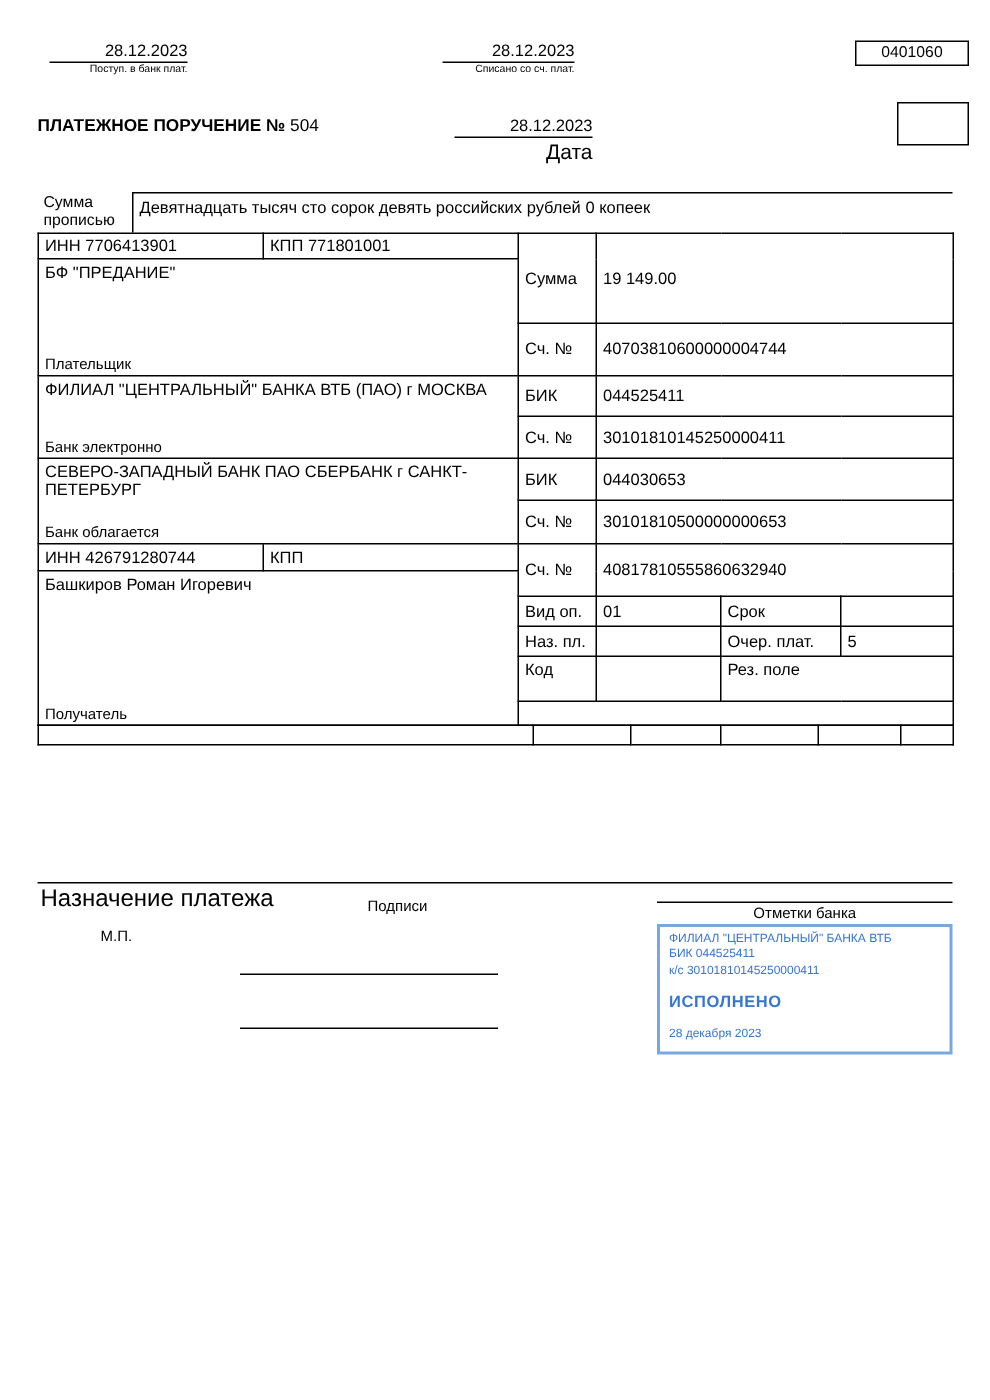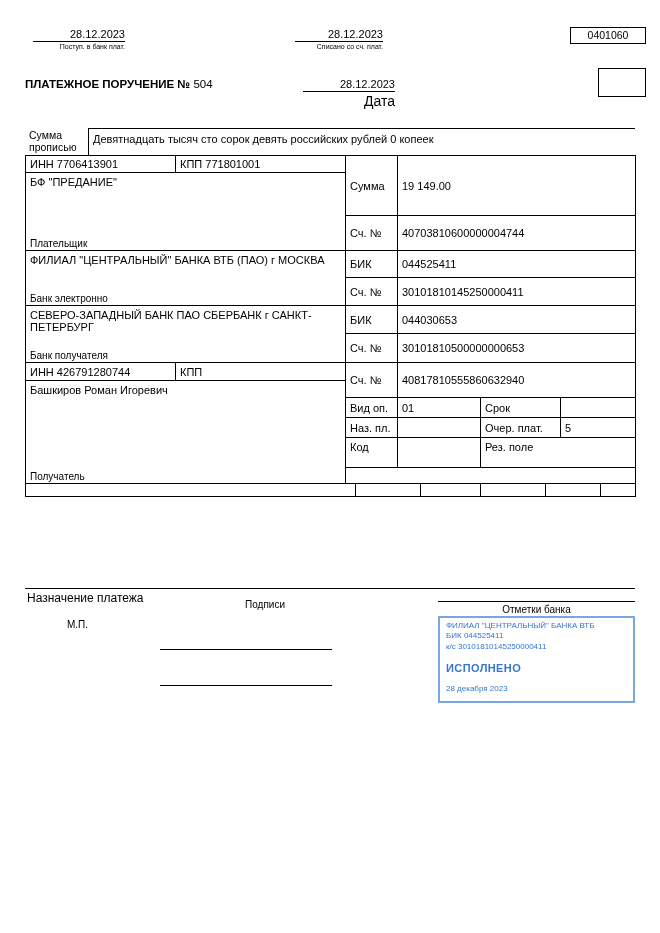--- a/index.html
+++ b/index.html
@@ -40,21 +40,21 @@
   table.main td.blk .cap { position: absolute; left: 4px; bottom: 1px; font-size: 10px; white-space: nowrap; }
   table.main td.topv { vertical-align: top; padding-top: 3px; }
 
   table.thin { border-collapse: collapse; table-layout: fixed; width: 610px; margin-top: -1px; }
   table.thin td { border: 1px solid #000; height: 13px; padding: 0; }
 
   .purpose { margin-top: 9px; font-size: 11px; padding-left: 2px; }
 
   
   .bottom { position: absolute; left: 25px; top: 588px; width: 610px; height: 160px; border-top: 1px solid #000; }
-  .np-label { position: absolute; left: 2px; top: 2px; font-size: 12px; }
+  .np-label { position: absolute; left: 2px; top: 2px; font-size: 16px; }
   .signs-label { position: absolute; left: 165px; top: 10px; width: 150px; text-align: center; font-size: 10px; }
   .marks { position: absolute; right: 0; top: 12px; width: 197px; border-top: 1px solid #000;
     text-align: center; font-size: 10px; padding-top: 2px; }
   .mp { position: absolute; left: 42px; top: 30px; font-size: 10px; }
   .sigline { position: absolute; left: 135px; width: 172px; border-bottom: 1px solid #000; }
   .sig1 { top: 60px; }
   .sig2 { top: 96px; }
   .stamp { position: absolute; right: 0; top: 27px; width: 197px; height: 87px;
     border: 2px solid #7aa7e0; color: #3576d2; padding: 3px 6px; font-size: 8px; line-height: 1.3; }
   .stamp .status { font-weight: bold; font-size: 11px; margin-top: 9px; letter-spacing: 0.4px; }
@@ -128,21 +128,21 @@
         <td>БИК</td>
         <td colspan="3">044525411</td>
       </tr>
       <tr style="height:28px">
         <td>Сч. №</td>
         <td colspan="3">30101810145250000411</td>
       </tr>
       <tr style="height:28px">
         <td colspan="2" rowspan="2" class="blk">
           <div>СЕВЕРО-ЗАПАДНЫЙ БАНК ПАО СБЕРБАНК г САНКТ-ПЕТЕРБУРГ</div>
-          <div class="cap">Банк получателя</div>
+          <div class="cap">Банк облагается</div>
         </td>
         <td>БИК</td>
         <td colspan="3">044030653</td>
       </tr>
       <tr style="height:29px">
         <td>Сч. №</td>
         <td colspan="3">30101810500000000653</td>
       </tr>
       <tr style="height:18px">
         <td>ИНН 426791280744</td>

